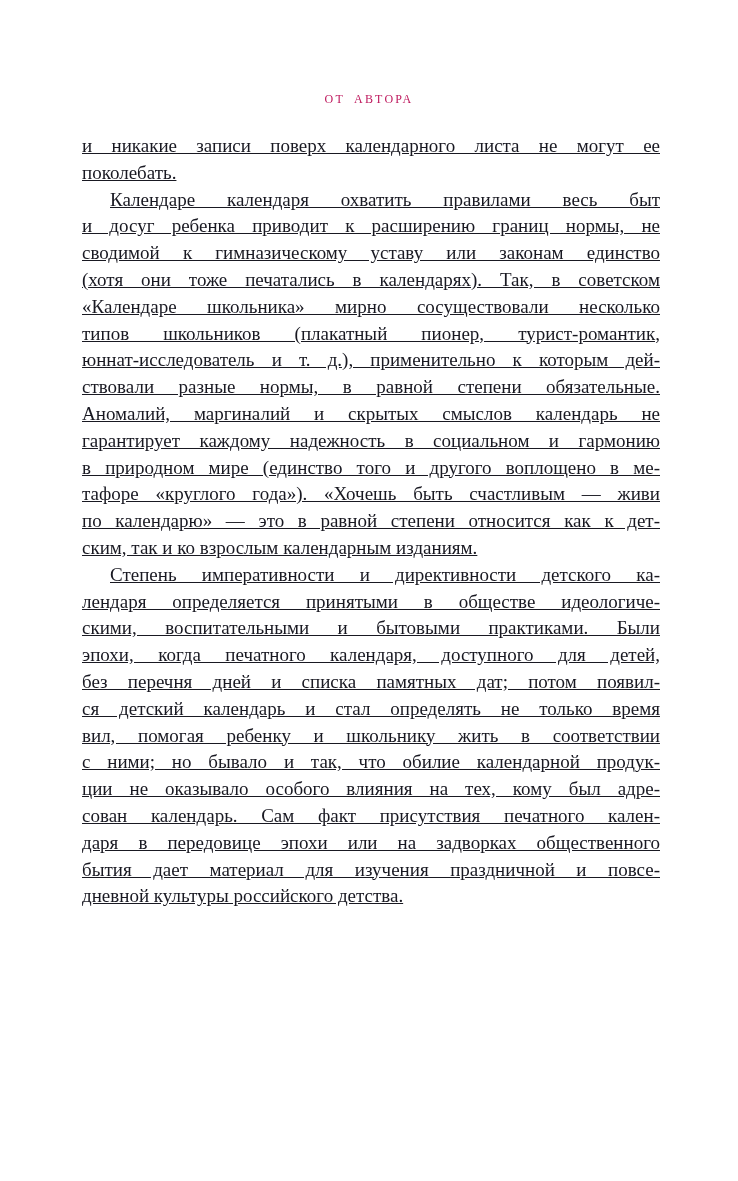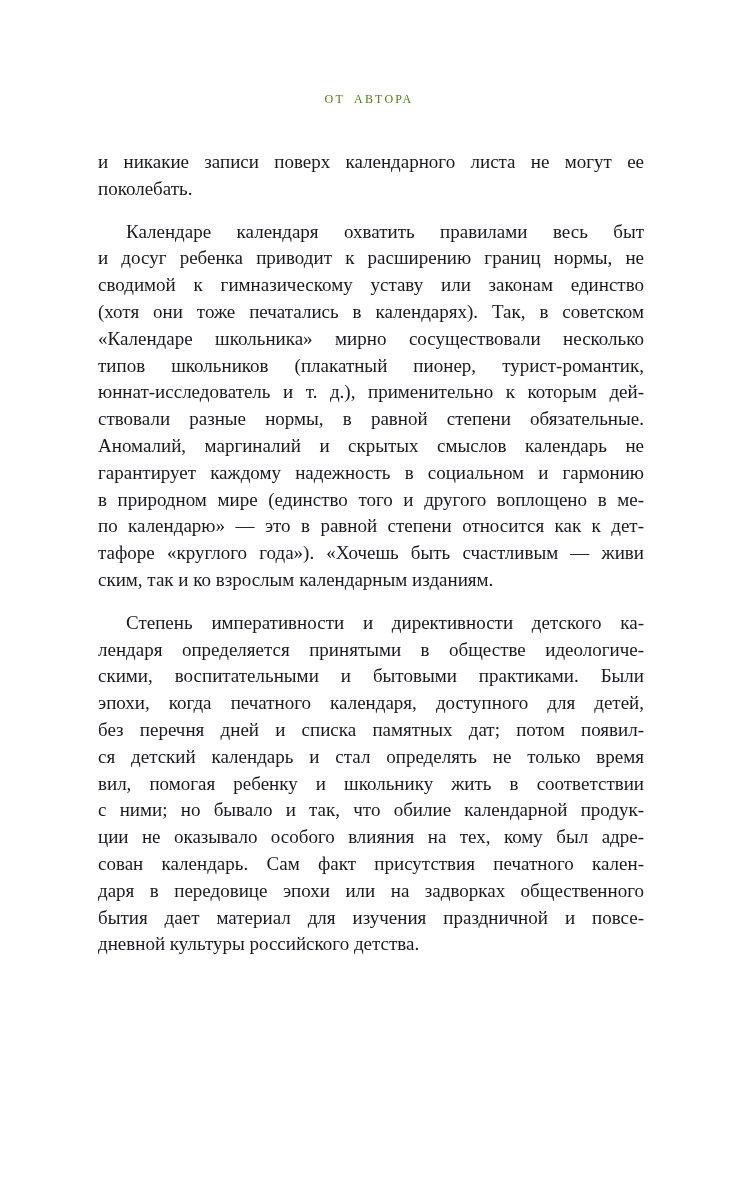--- a/index.html
+++ b/index.html
@@ -18,33 +18,34 @@
   }
   .running-header {
     position: absolute;
     top: 92px;
     left: 0;
     right: 0;
     text-align: center;
     font-size: 12px;
     letter-spacing: 2.2px;
     word-spacing: 4px;
-    color: #4d7c0f;
+    color: #be185d;
   }
   .body-text {
     position: absolute;
     left: 82px;
     top: 133px;
     width: 578px;
     font-size: 19px;
     line-height: 26.8px;
   }
   .paragraph {
-    margin: 16px;
+    margin: 0;
     padding: 0;
+    text-decoration: underline;
   }
   .line {
     text-align: justify;
     text-align-last: justify;
     white-space: normal;
     overflow: hidden;
     height: 26.8px;
   }
   .line.last {
     text-align-last: left;
@@ -68,22 +69,22 @@
         <div class="line">и досуг ребенка приводит к расширению границ нормы, не</div>
         <div class="line">сводимой к гимназическому уставу или законам единство</div>
         <div class="line">(хотя они тоже печатались в календарях). Так, в советском</div>
         <div class="line">«Календаре школьника» мирно сосуществовали несколько</div>
         <div class="line">типов школьников (плакатный пионер, турист-романтик,</div>
         <div class="line">юннат-исследователь и т. д.), применительно к которым дей-</div>
         <div class="line">ствовали разные нормы, в равной степени обязательные.</div>
         <div class="line">Аномалий, маргиналий и скрытых смыслов календарь не</div>
         <div class="line">гарантирует каждому надежность в социальном и гармонию</div>
         <div class="line">в природном мире (единство того и другого воплощено в ме-</div>
+        <div class="line">тафоре «круглого года»). «Хочешь быть счастливым — живи</div>
         <div class="line">по календарю» — это в равной степени относится как к дет-</div>
-        <div class="line">тафоре «круглого года»). «Хочешь быть счастливым — живи</div>
         <div class="line last">ским, так и ко взрослым календарным изданиям.</div>
       </div>
       <div class="paragraph">
         <div class="line indent">Степень императивности и директивности детского ка-</div>
         <div class="line">лендаря определяется принятыми в обществе идеологиче-</div>
         <div class="line">скими, воспитательными и бытовыми практиками. Были</div>
         <div class="line">эпохи, когда печатного календаря, доступного для детей,</div>
         <div class="line">без перечня дней и списка памятных дат; потом появил-</div>
         <div class="line">ся детский календарь и стал определять не только время</div>
         <div class="line">вил, помогая ребенку и школьнику жить в соответствии</div>

